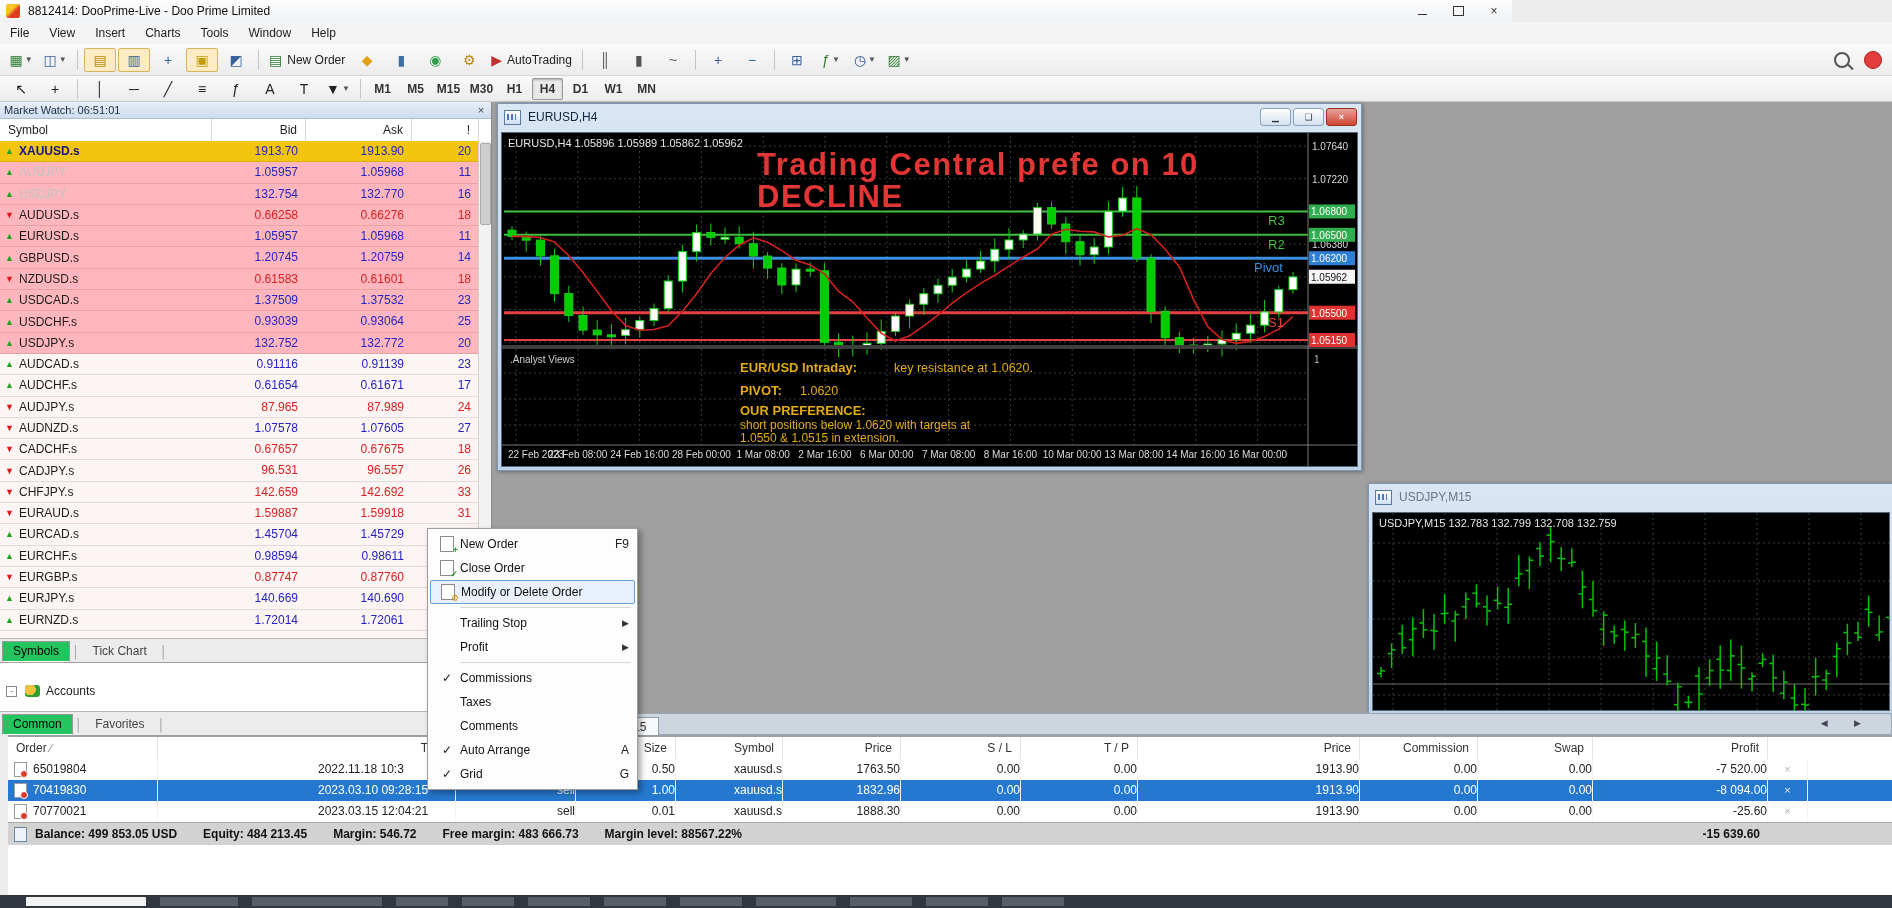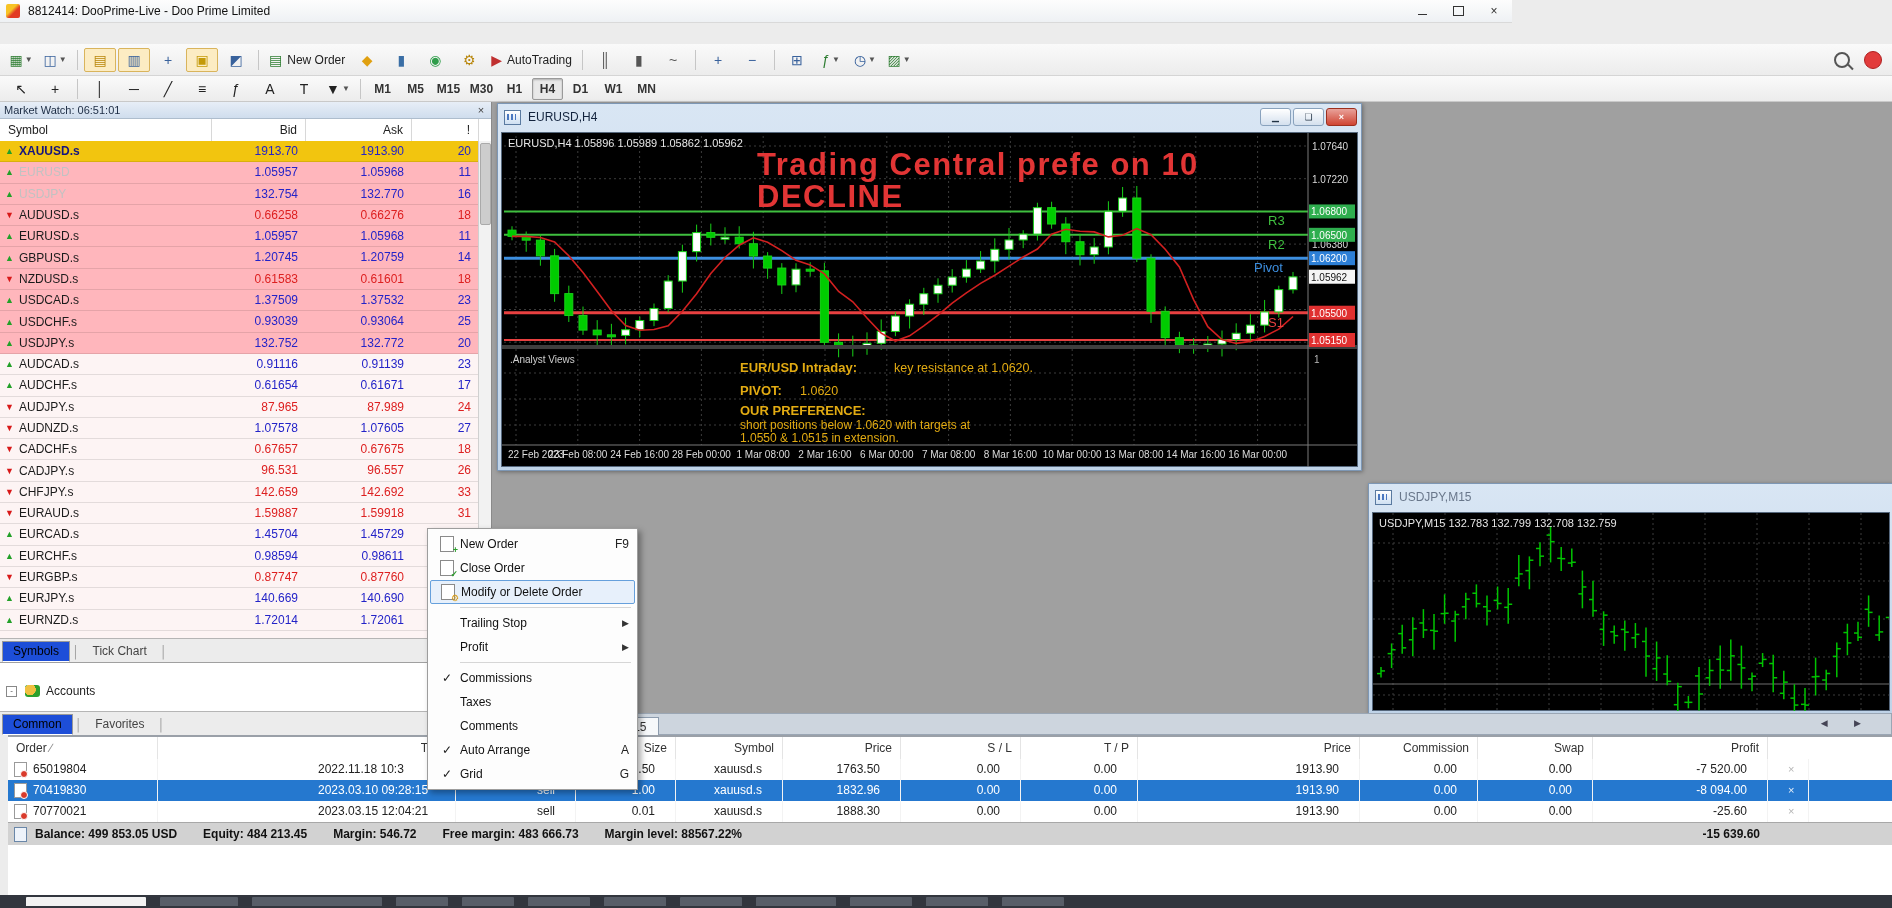--- a/index.html
+++ b/index.html
@@ -48,21 +48,21 @@
   .num{text-align:right;}
   .bg-gold{background:#f2c50f;}
   .bg-pink{background:#ffb6bc;}
   .bg-light{background:#fdf4f4;}
   .c-blue{color:#2323c8;} .c-red{color:#dd2020;}
   .sym-dim{color:#c2c2c2;} .sym-dark{color:#1b1b1b;} .sym-navy{color:#15157e;font-weight:bold;}
   #mw-scroll{position:absolute;right:0;top:39px;width:12px;height:489px;background:#f2f2f2;border-left:1px solid #d0d0d0;}
   #mw-thumb{position:absolute;left:1px;top:2px;width:9px;height:80px;background:#cdcdcd;border:1px solid #aaa;border-radius:2px;}
   #mw-tabs{position:absolute;left:0;bottom:0;width:100%;height:24px;background:#ececec;border-top:1px solid #b5b5b5;display:flex;align-items:flex-end;padding-left:2px;box-sizing:border-box;}
   .tab{height:19px;padding:0 10px;line-height:19px;font-size:12px;color:#444;border:1px solid transparent;}
-  .tab.active{background:#1d4ed8;border-color:#999;border-bottom-color:#fff;color:#000;}
+  .tab.active{background:#22c55e;border-color:#999;border-bottom-color:#fff;color:#000;}
   .tab-sep{color:#999;margin:0 2px;line-height:19px;}
   
   #navigator{left:0;top:663px;width:491px;height:72px;background:#fff;border-right:1px solid #8a8a8a;}
   #nav-header{position:absolute;left:0;top:0;width:100%;height:17px;background:linear-gradient(#e7eef7,#cfdded);border-bottom:1px solid #aebdcd;color:#1c2c44;font-size:11px;line-height:17px;padding-left:4px;box-sizing:border-box;}
   #nav-body{position:absolute;left:0;top:17px;width:100%;height:28px;background:#fff;}
   #nav-tree{display:flex;align-items:center;padding:4px 0 0 6px;}
   #nav-expand{width:9px;height:9px;border:1px solid #888;font-size:8px;line-height:7px;text-align:center;color:#444;background:#fff;}
   #nav-acct-icon{width:15px;height:12px;margin:0 6px 0 8px;background:radial-gradient(circle at 35% 40%,#f0c040 45%,#2da02d 46%);border-radius:3px;}
   #nav-tabs{position:absolute;left:0;bottom:0;width:100%;height:24px;background:#ececec;border-top:1px solid #b5b5b5;display:flex;align-items:flex-end;padding-left:2px;box-sizing:border-box;}
   
@@ -79,21 +79,21 @@
   
   #mdi-strip{left:497px;top:713px;width:1395px;height:22px;background:#cdd5de;border:1px solid #9aa6b4;box-sizing:border-box;display:flex;align-items:flex-end;}
   #mdi-tab{position:absolute;left:63px;top:3px;height:19px;padding:0 12px;background:#f6f8fa;border:1px solid #8d9cae;border-bottom:none;font-size:12px;line-height:19px;color:#333;}
   #mdi-arrows{position:absolute;right:18px;top:4px;font-size:9px;color:#445;letter-spacing:12px;}
   
   #terminal{left:8px;top:735px;width:1892px;height:173px;background:#fff;border-top:2px solid #9aa0a8;box-sizing:border-box;}
   .t-grid{display:grid;grid-template-columns:150px 298px 120px 100px 107px 118px 120px 117px 222px 118px 115px 175px 40px;}
   #t-head{position:absolute;left:0;top:0;width:100%;height:22px;border-bottom:1px solid #c6c6c6;background:#fff;color:#333;}
   #t-head div{line-height:22px;padding:0 8px;border-right:1px solid #e4e4e4;box-sizing:border-box;}
   .t-row{position:absolute;left:0;width:100%;height:21px;background:#fff;border-bottom:1px solid #efefef;}
-  .t-row>div{line-height:21px;padding:0 20px;box-sizing:border-box;white-space:nowrap;border-right:1px solid #f3f3f3;}
+  .t-row>div{line-height:21px;padding:0 0;box-sizing:border-box;white-space:nowrap;border-right:1px solid #f3f3f3;}
   .t-row.sel{background:#2578cf;color:#fff;}
   .t-row .ordcell{display:flex;align-items:center;padding-left:6px;}
   .doc-ico{width:11px;height:13px;background:#fff;border:1px solid #9a9a9a;position:relative;margin-right:6px;flex:none;}
   .doc-ico:after{content:"";position:absolute;right:-2px;bottom:-2px;width:6px;height:6px;border-radius:50%;background:#d93a2b;border:1px solid #fff;}
   .t-left{padding-left:160px !important;}
   .rowx{color:#b5b5b5;font-size:11px;text-align:center;}
   .t-row.sel .rowx{color:#e8f0fa;}
   #t-balance{position:absolute;left:0;top:85px;width:100%;height:22px;background:#d2d2d2;border-top:1px solid #a8a8a8;border-bott
 
 om:1px solid #bdbdbd;display:flex;align-items:center;font-weight:bold;color:#111;}
@@ -127,20 +127,29 @@
       <div class="wbtn">
           <div class="wmin"></div>
         </div>
       <div class="wbtn">
           <div class="wbox"></div>
         </div>
       <div class="wbtn">×</div>
     </div>
   </div>
 
+  <div class="abs" id="menubar">
+      <div class="menu-item">File</div>
+      <div class="menu-item">View</div>
+      <div class="menu-item">Insert</div>
+      <div class="menu-item">Charts</div>
+      <div class="menu-item">Tools</div>
+      <div class="menu-item">Window</div>
+      <div class="menu-item">Help</div>
+    </div>
   <div class="abs" id="toolbar1">
       <div class="tbtn">
         <span style="color: rgb(46, 125, 50);">▦</span>
         <span class="dd">▼</span>
       </div>
       <div class="tbtn">
         <span style="color: rgb(57, 98, 156);">◫</span>
         <span class="dd">▼</span>
       </div>
       <div class="tb-sep"></div>
@@ -280,21 +289,21 @@
             <span class="arr" style="color: rgb(34, 160, 40);">▲</span>
             <span>XAUUSD.s</span>
           </div>
           <div class="num c-blue">1913.70</div>
           <div class="num c-blue">1913.90</div>
           <div class="num c-blue">20</div>
         </div>
         <div class="mwrow mw-grid bg-pink">
           <div class="sym sym-dim">
             <span class="arr" style="color: rgb(34, 160, 40);">▲</span>
-            <span>EURUSD</span>
+            <span>AUDJPY</span>
           </div>
           <div class="num c-blue">1.05957</div>
           <div class="num c-blue">1.05968</div>
           <div class="num c-blue">11</div>
         </div>
         <div class="mwrow mw-grid bg-pink">
           <div class="sym sym-dim">
             <span class="arr" style="color: rgb(34, 160, 40);">▲</span>
             <span>USDJPY</span>
           </div>

